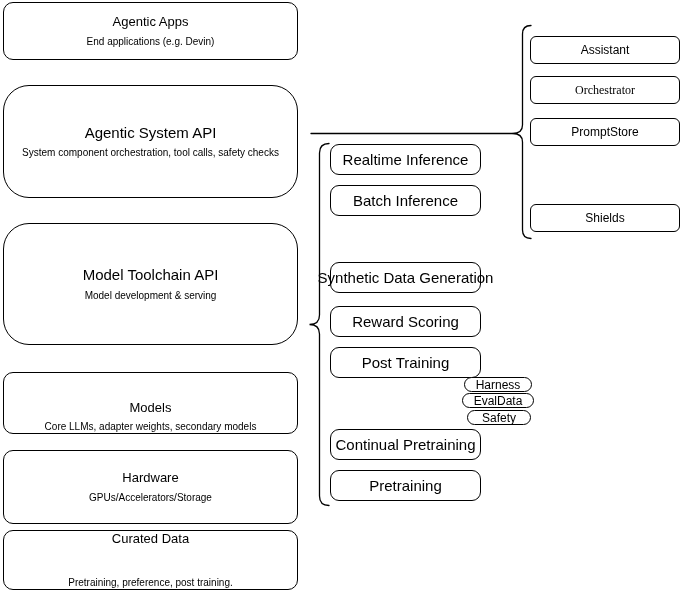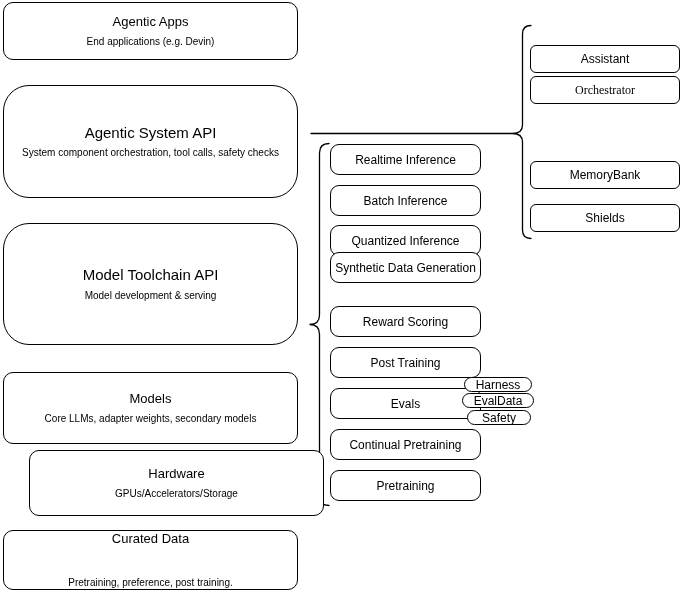--- a/index.html
+++ b/index.html
@@ -11,21 +11,21 @@
   .box{
     position:absolute;box-sizing:border-box;background:#fff;border:1.3px solid #000;
     display:flex;flex-direction:column;align-items:center;justify-content:center;
     text-align:center;z-index:1;
   }
   .lbox{left:3px;width:295px;border-radius:10px;}
   .lbox.big{border-radius:26px;}
   .title{font-size:13px;line-height:1.25;}
   .big .title{font-size:15px;}
   .sub{font-size:10px;line-height:1.2;margin-top:5px;}
-  .mbox{left:330px;width:151px;height:31px;border-radius:9px;font-size:12px;white-space:nowrap;}
+  .mbox{left:330px;width:151px;height:31px;border-radius:9px;font-size:15px;white-space:nowrap;}
   .rbox{left:530px;width:150px;height:28px;border-radius:6px;font-size:12px;}
   .pill{
     position:absolute;box-sizing:border-box;background:#fff;border:1.5px solid #000;
     border-radius:8px;display:flex;align-items:center;justify-content:center;
     font-size:12px;white-space:nowrap;z-index:3;
   }
 </style>
 </head>
 <body>
 
@@ -48,79 +48,73 @@
   <div class="box lbox big" style="top:85px;height:113px;">
     <div class="title">Agentic System API</div>
     <div class="sub">System component orchestration, tool calls, safety checks</div>
   </div>
 
   <div class="box lbox big" style="top:223px;height:122px;">
     <div class="title">Model Toolchain API</div>
     <div class="sub">Model development &amp; serving</div>
   </div>
 
-  <div class="box lbox" style="top:372px;height:72px;">
+  <div class="box lbox" style="top:372px;height:62px;justify-content:flex-end;">
     <div class="title">Models</div>
     <div class="sub">Core LLMs, adapter weights, secondary models</div>
   </div>
 
-  <div class="box lbox" style="top:450px;height:66px;margin-left:26px;">
+  <div class="box lbox" style="top:450px;height:74px;">
     <div class="title">Hardware</div>
     <div class="sub">GPUs/Accelerators/Storage</div>
   </div>
 
   <div class="box lbox" style="top:530px;height:60px;justify-content:space-between;">
     <div class="title">Curated Data</div>
     <div class="sub">Pretraining, preference, post training.</div>
   </div>
 
   <div class="box mbox" style="top:144px;">
     <span>Realtime Inference</span>
   </div>
   <div class="box mbox" style="top:185px;">
     <span>Batch Inference</span>
   </div>
-  <div class="box mbox" style="top:225px;">
-    <span>Quantized Inference</span>
-  </div>
-  <div class="box mbox" style="top:252px;">
+  <div class="box mbox" style="top:262px;">
     <span>Synthetic Data Generation</span>
   </div>
   <div class="box mbox" style="top:347px;">
     <span>Post Training</span>
   </div>
   <div class="box mbox" style="top:306px;">
     <span>Reward Scoring</span>
-  </div>
-  <div class="box mbox" style="top:388px;">
-    <span>Evals</span>
   </div>
   <div class="box mbox" style="top:429px;">
     <span>Continual Pretraining</span>
   </div>
   <div class="box mbox" style="top:470px;">
     <span>Pretraining</span>
   </div>
 
   <div class="pill" style="left:464px;top:377px;width:68px;height:15px;">
     <span>Harness</span>
   </div>
   <div class="pill" style="left:462px;top:393px;width:72px;height:15px;">
     <span>EvalData</span>
   </div>
   <div class="pill" style="left:467px;top:410px;width:64px;height:15px;">
     <span>Safety</span>
   </div>
 
-  <div class="box rbox" style="top:36px;margin-top:9px;">
+  <div class="box rbox" style="top:36px;">
     <span>Assistant</span>
   </div>
   <div class="box rbox" style="top:76px;font-family:Liberation Serif, serif;">
     <span>Orchestrator</span>
   </div>
-  <div class="box rbox" style="top:161px;">
-    <span>MemoryBank</span>
+  <div class="box rbox" style="top:118px;">
+    <span>PromptStore</span>
   </div>
   <div class="box rbox" style="top:204px;">
     <span>Shields</span>
   </div>
 
 </div>
 
 </body></html>

